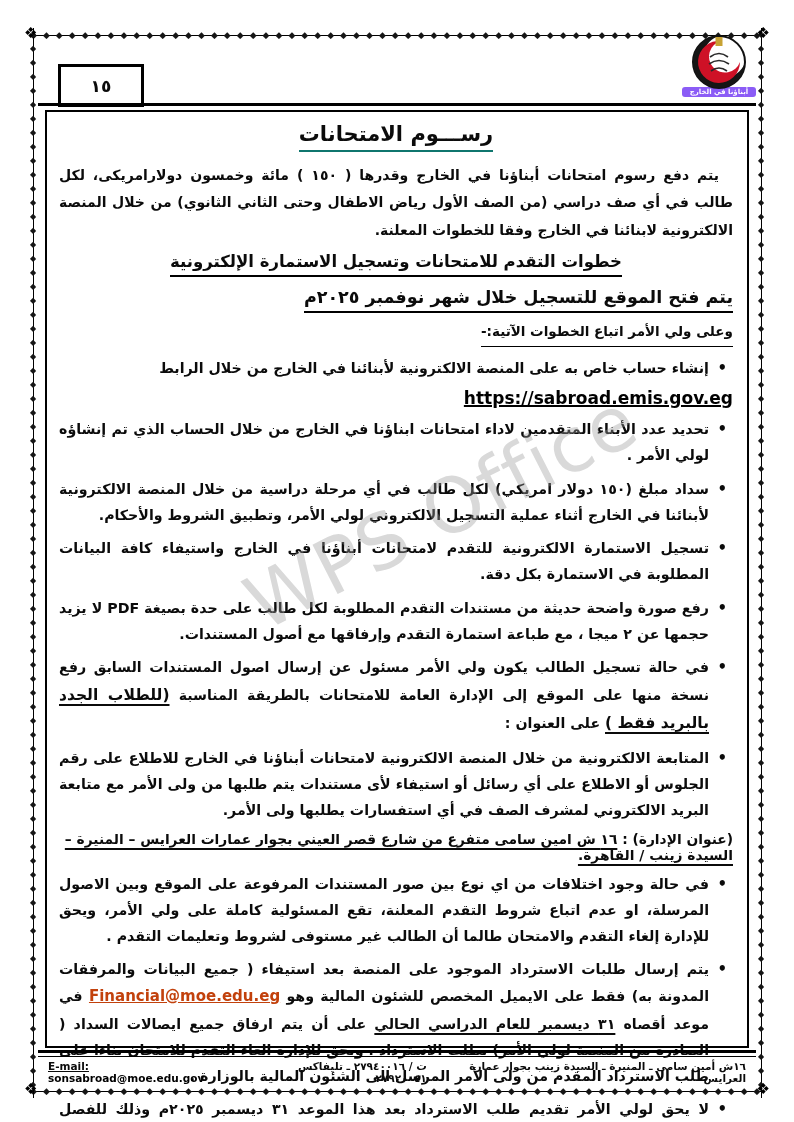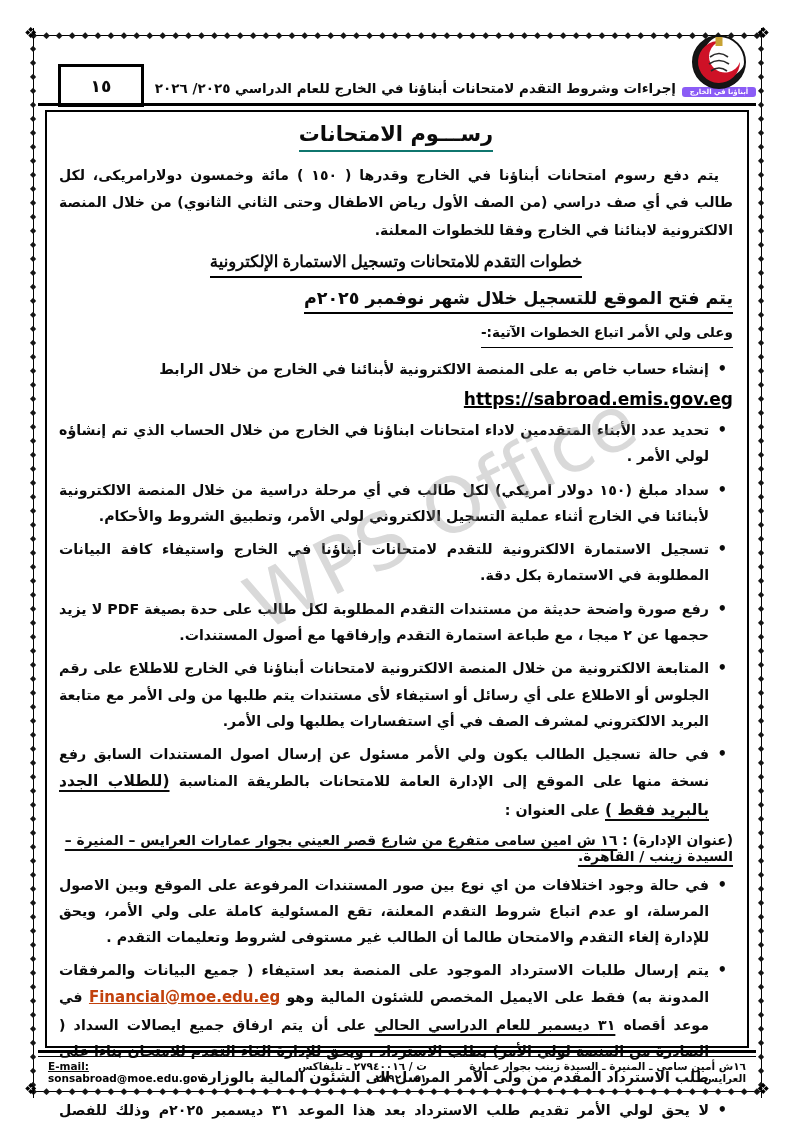--- a/index.html
+++ b/index.html
@@ -28,21 +28,21 @@
   .header-title{position:absolute;top:80px;right:118px;left:150px;direction:rtl;text-align:right;
                 font-size:13.5px;font-weight:bold;}
   .header-rule{position:absolute;top:103px;left:38px;right:38px;height:3px;background:#000;}
 
   
   .content-box{position:absolute;top:110px;left:45px;right:45px;bottom:74px;border:2px solid #000;
                padding:4px 14px 0 12px;direction:rtl;box-sizing:border-box;}
   .doc-title{text-align:center;font-size:21px;font-weight:bold;margin:6px 0 10px;}
   .doc-title span{display:inline-block;border-bottom:2px solid #0f766e;padding-bottom:4px;}
   .intro{font-size:14px;font-weight:bold;line-height:1.95;text-align:justify;margin:0 0 8px;text-indent:14px;}
-  .h2{text-align:center;font-size:16.5px;font-weight:bold;margin:4px 0 10px;font-family:Liberation Serif, serif;}
+  .h2{text-align:center;font-size:16.5px;font-weight:bold;margin:4px 0 10px;}
   .h2 span,.h3 span{display:inline-block;border-bottom:2px solid #000;padding-bottom:4px;}
   .h3{text-align:right;font-size:17.5px;font-weight:bold;margin:2px 0 10px;}
   .h4{text-align:right;font-size:13.5px;font-weight:bold;margin:0 0 8px;}
   .h4 span{display:inline-block;border-bottom:1.5px solid #000;padding-bottom:7px;}
 
   .bullet{position:relative;padding-right:24px;font-size:14.2px;font-weight:bold;line-height:1.85;
           text-align:justify;margin-bottom:7px;}
   .bullet::before{content:"•";position:absolute;right:6px;top:0;font-size:15px;}
   .link-line{direction:ltr;text-align:right;margin:0 0 8px;}
   .link-line a{color:#000;font-size:17px;font-weight:bold;text-decoration:underline;
@@ -238,21 +238,20 @@
     <svg width="62" height="58" viewBox="0 0 62 58">
       <circle cx="31" cy="29" r="26" fill="#ffffff" stroke="#111" stroke-width="2"></circle>
       <path d="M31 3 A26 26 0 1 0 57 29 A21 21 0 1 1 31 3 Z" fill="#151515"></path>
       <path d="M33 8 A21 21 0 1 0 52 29 A16 16 0 1 1 33 8 Z" fill="#ce1126"></path>
       <rect x="27.5" y="4" width="7" height="9" fill="#c7a233"></rect>
       <path d="M22 24 q9 -7 18 0 M21 31 q10 -7 20 0 M23 38 q8 -6 16 0" stroke="#2a2a2a" stroke-width="1.6" fill="none"></path>
     </svg>
     <span class="logo-caption">أبناؤنا في الخارج</span>
   </div>
 
-  <div class="header-title">إجراءات وشروط التقدم لامتحانات أبناؤنا في الخارج للعام الدراسي ٢٠٢٥/ ٢٠٢٦</div>
   <div class="header-rule"></div>
 
   <div class="content-box">
 
     <div class="doc-title">
       <span>رســـوم الامتحانات</span>
     </div>
 
     <p class="intro">يتم دفع رسوم امتحانات أبناؤنا في الخارج وقدرها ( ١٥٠ ) مائة وخمسون دولارامريكى، لكل طالب في أي صف دراسي (من الصف الأول رياض الاطفال وحتى الثاني الثانوي) من خلال المنصة الالكترونية لابنائنا في الخارج وفقا للخطوات المعلنة.</p>
 
@@ -281,25 +280,25 @@
     <div class="bullet">
       <span>سداد مبلغ (١٥٠ دولار امريكي) لكل طالب في أي مرحلة دراسية من خلال المنصة الالكترونية لأبنائنا في الخارج أثناء عملية التسجيل الالكتروني لولي الأمر، وتطبيق الشروط والأحكام.</span>
     </div>
     <div class="bullet">
       <span>تسجيل الاستمارة الالكترونية للتقدم لامتحانات أبناؤنا في الخارج واستيفاء كافة البيانات المطلوبة في الاستمارة بكل دقة.</span>
     </div>
     <div class="bullet">
       <span>رفع صورة واضحة حديثة من مستندات التقدم المطلوبة لكل طالب على حدة بصيغة PDF لا يزيد حجمها عن ٢ ميجا ، مع طباعة استمارة التقدم وإرفاقها مع أصول المستندات.</span>
     </div>
     <div class="bullet">
+      <span>في حالة تسجيل الطالب يكون ولي الأمر مسئول عن إرسال اصول المستندات السابق رفع نسخة منها على الموقع إلى الإدارة العامة للامتحانات بالطريقة المناسبة </span><span class="hl">(للطلاب الجدد بالبريد فقط )</span><span> على العنوان :</span>
+    </div>
+
+    <div class="bullet">
       <span>المتابعة الالكترونية من خلال المنصة الالكترونية لامتحانات أبناؤنا في الخارج للاطلاع على رقم الجلوس أو الاطلاع على أي رسائل أو استيفاء لأى مستندات يتم طلبها من ولى الأمر مع متابعة البريد الالكتروني لمشرف الصف في أي استفسارات يطلبها ولى الأمر.</span>
-    </div>
-
-    <div class="bullet">
-      <span>في حالة تسجيل الطالب يكون ولي الأمر مسئول عن إرسال اصول المستندات السابق رفع نسخة منها على الموقع إلى الإدارة العامة للامتحانات بالطريقة المناسبة </span><span class="hl">(للطلاب الجدد بالبريد فقط )</span><span> على العنوان :</span>
     </div>
 
     <div class="address-line">
       <span class="al">(عنوان الإدارة) : </span><span class="av">١٦ ش امين سامى متفرع من شارع قصر العيني بجوار عمارات العرايس – المنيرة –السيدة زينب / القاهرة.</span>
     </div>
 
     <div class="bullet">
       <span>في حالة وجود اختلافات من اي نوع بين صور المستندات المرفوعة على الموقع وبين الاصول المرسلة، او عدم اتباع شروط التقدم المعلنة، تقع المسئولية كاملة على ولي الأمر، ويحق للإدارة إلغاء التقدم والامتحان طالما أن الطالب غير مستوفى لشروط وتعليمات التقدم .</span>
     </div>
 

